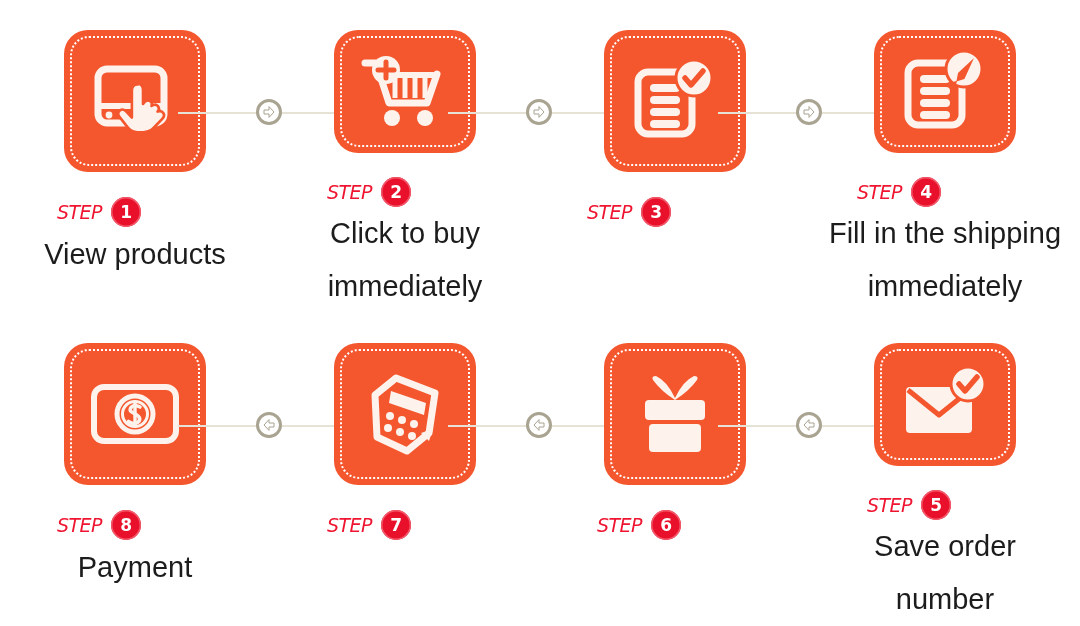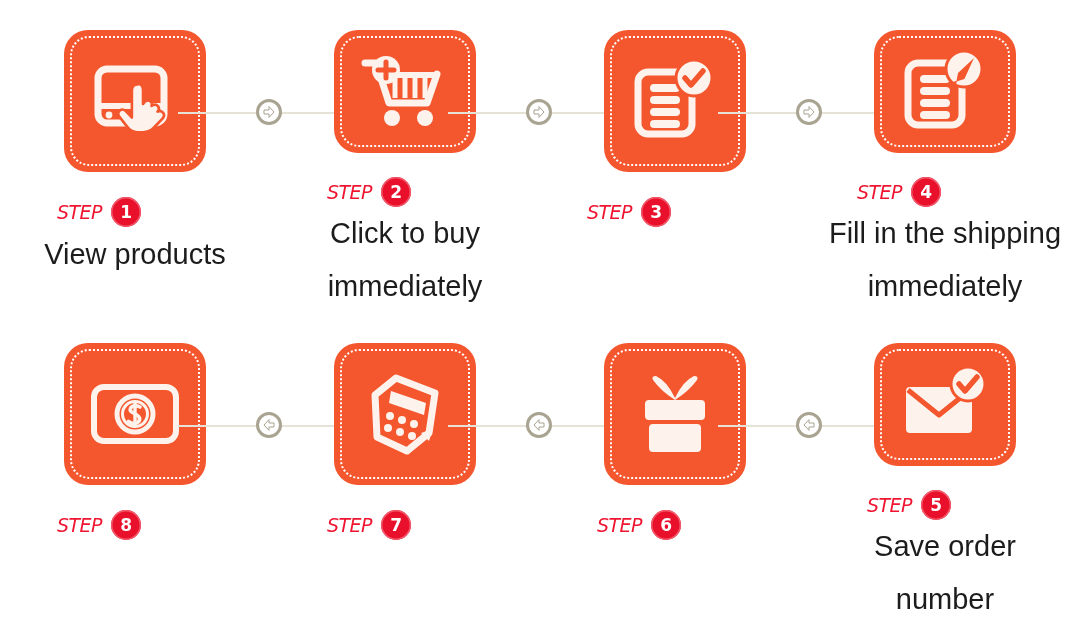--- a/index.html
+++ b/index.html
@@ -275,20 +275,21 @@
           <circle cx="46" cy="33" r="18" fill="none" stroke="#fdf3ec" stroke-width="5"></circle>
           <circle cx="46" cy="33" r="12.5" fill="none" stroke="#fdf3ec" stroke-width="3"></circle>
           <path d="M51 26 q-6 -3 -9 0.5 q-2.5 3 1.5 5 q5 2.5 6.5 4.5 q2 3 -1.5 5.5 q-4 2.5 -9 -1" fill="none" stroke="#fdf3ec" stroke-width="3.6" stroke-linecap="round"></path>
           <line x1="46" y1="21" x2="46" y2="45" stroke="#fdf3ec" stroke-width="3.4" stroke-linecap="round"></line>
         </svg>
       </div>
       <div class="steprow">
         <span class="step-word">STEP</span>
         <span class="badge">8</span>
       </div>
+      <div class="caption">Payment</div>
     </div>
 
     <div class="step">
       <div class="connector">
         <div class="line"></div>
         <div class="ring">
           <svg width="14" height="14" viewBox="0 0 14 14">
             <path d="M12 5 h-5 v-3.4 l-5 5.4 l5 5.4 v-3.4 h5 z" fill="#ffffff" stroke="#a9a391" stroke-width="1"></path>
           </svg>
         </div>

